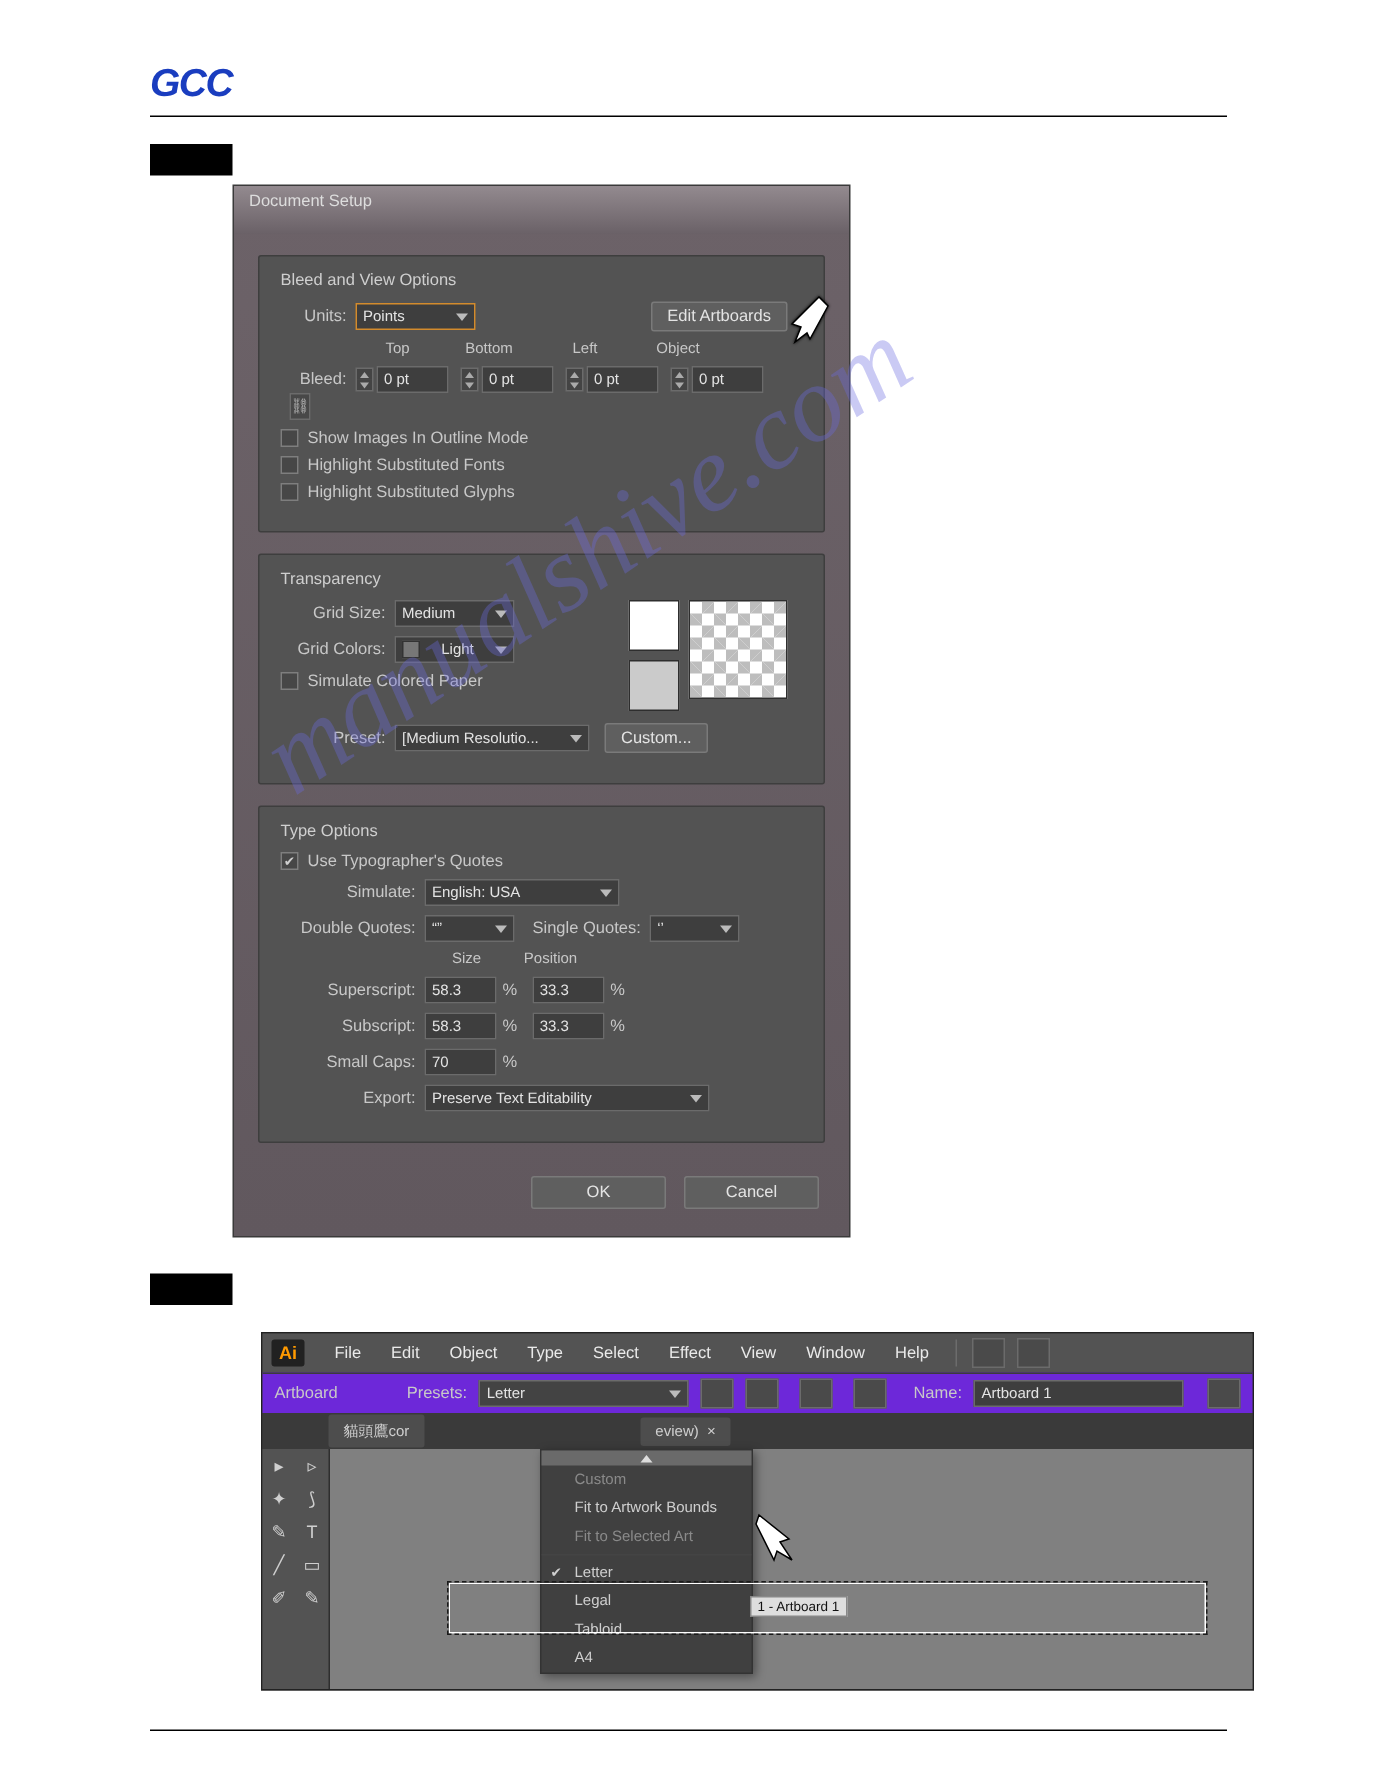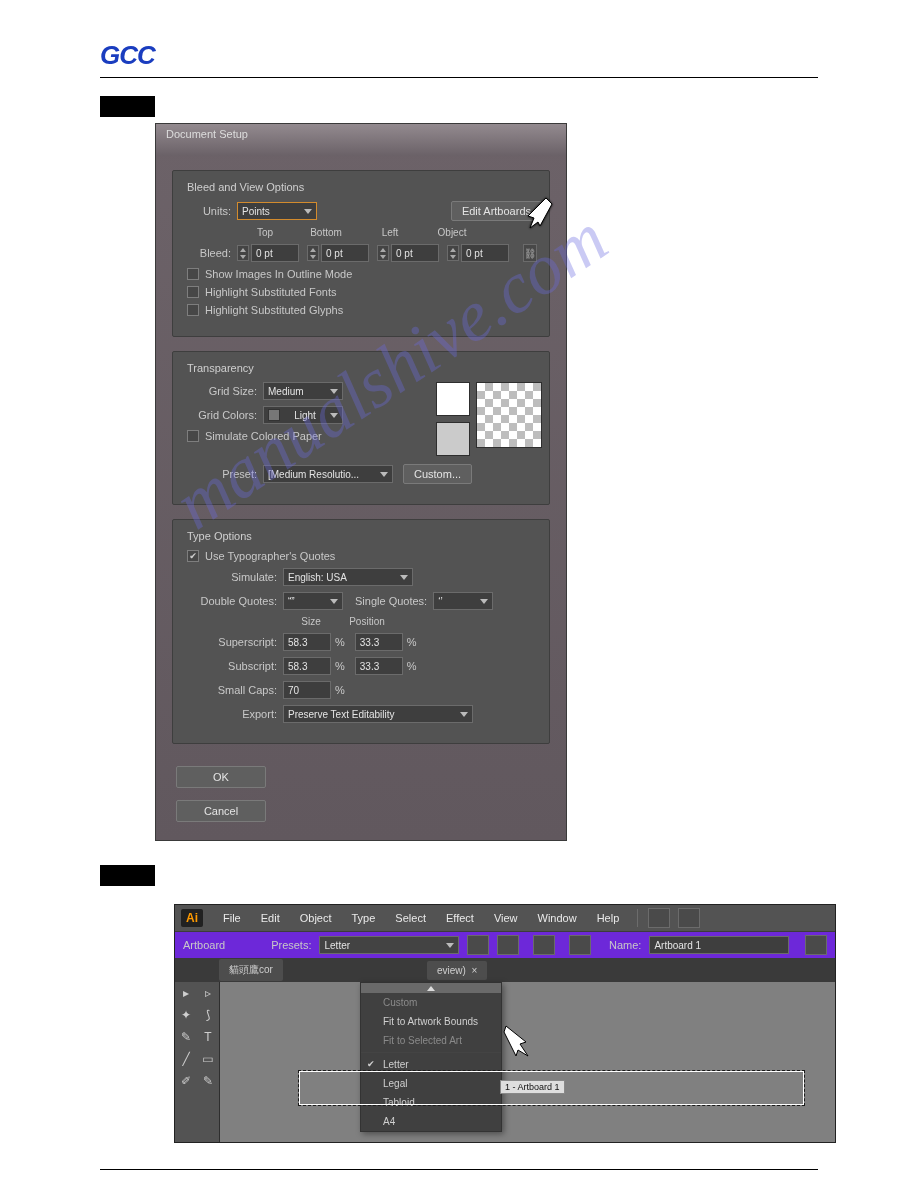--- a/index.html
+++ b/index.html
@@ -47,21 +47,21 @@
     height: 24px;
     padding: 4px 10px;
     font-size: 11px;
     color: #ddd;
     background: linear-gradient(#938a8f,#6a6167);
   }
   .panel {
     background: #535353;
     border: 1px solid #3e3e3e;
     margin: 14px 16px;
-    padding: 10px 7px 14px 14px;
+    padding: 10px 24px 14px 14px;
     border-radius: 2px;
   }
   .panel-title {
     color: #cfcfcf;
     font-size: 11px;
     margin-bottom: 8px;
   }
   .label { color: #c8c8c8; font-size: 11px; }
   .row { display: flex; align-items: center; margin-bottom: 6px; flex-wrap: wrap; }
   .sel, .txt {
@@ -115,21 +115,21 @@
       linear-gradient(45deg,transparent 75%,#bdbdbd 75%),
       linear-gradient(-45deg,transparent 75%,#bdbdbd 75%);
     background-size:16px 16px;
     background-position:0 0,0 8px,8px -8px,-8px 0;
     background-color:#fff;
   }
   .link-ico{
     width:12px;height:36px;border:1px solid #6b6b6b;background:#484848;
     display:inline-flex;align-items:center;justify-content:center;margin-left:6px;font-size:10px;color:#bbb;
   }
-  .footer-btns{ display:flex;justify-content:flex-end;gap:12px;padding:8px 20px 18px 20px;flex-direction:column; }
+  .footer-btns{ display:flex;justify-content:flex-end;gap:12px;padding:8px 20px 18px 20px; }
   .footer-btns .btn{ width:68px;height:20px; }
   .w70{width:70px;}.w50{width:50px;}.w38{width:38px;}.w120{width:120px;}.w180{width:180px;}
   .arrow-cursor{
     position:absolute; top:68px; right:10px;
   }
   .arrow-cursor svg{filter:drop-shadow(0 0 1px #000);}
 
   
   .fig2{
     margin-left:74px;margin-top:18px;

